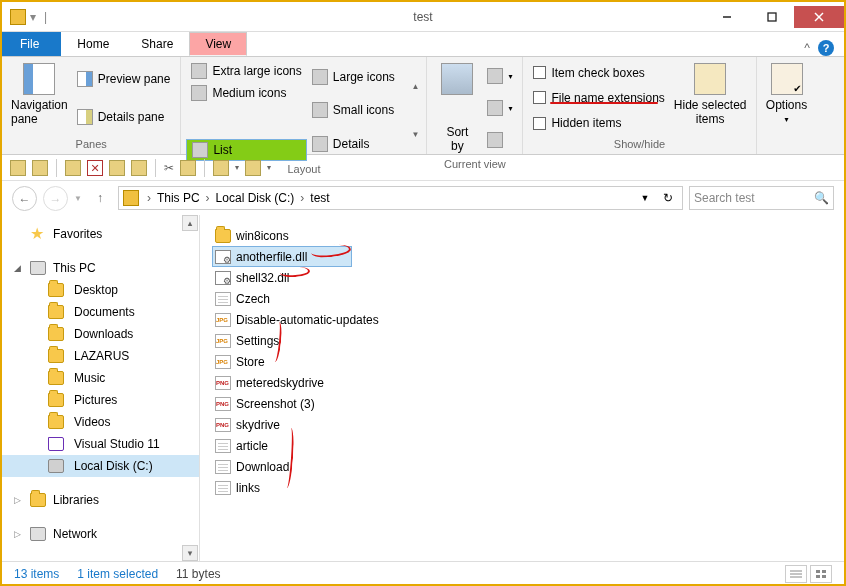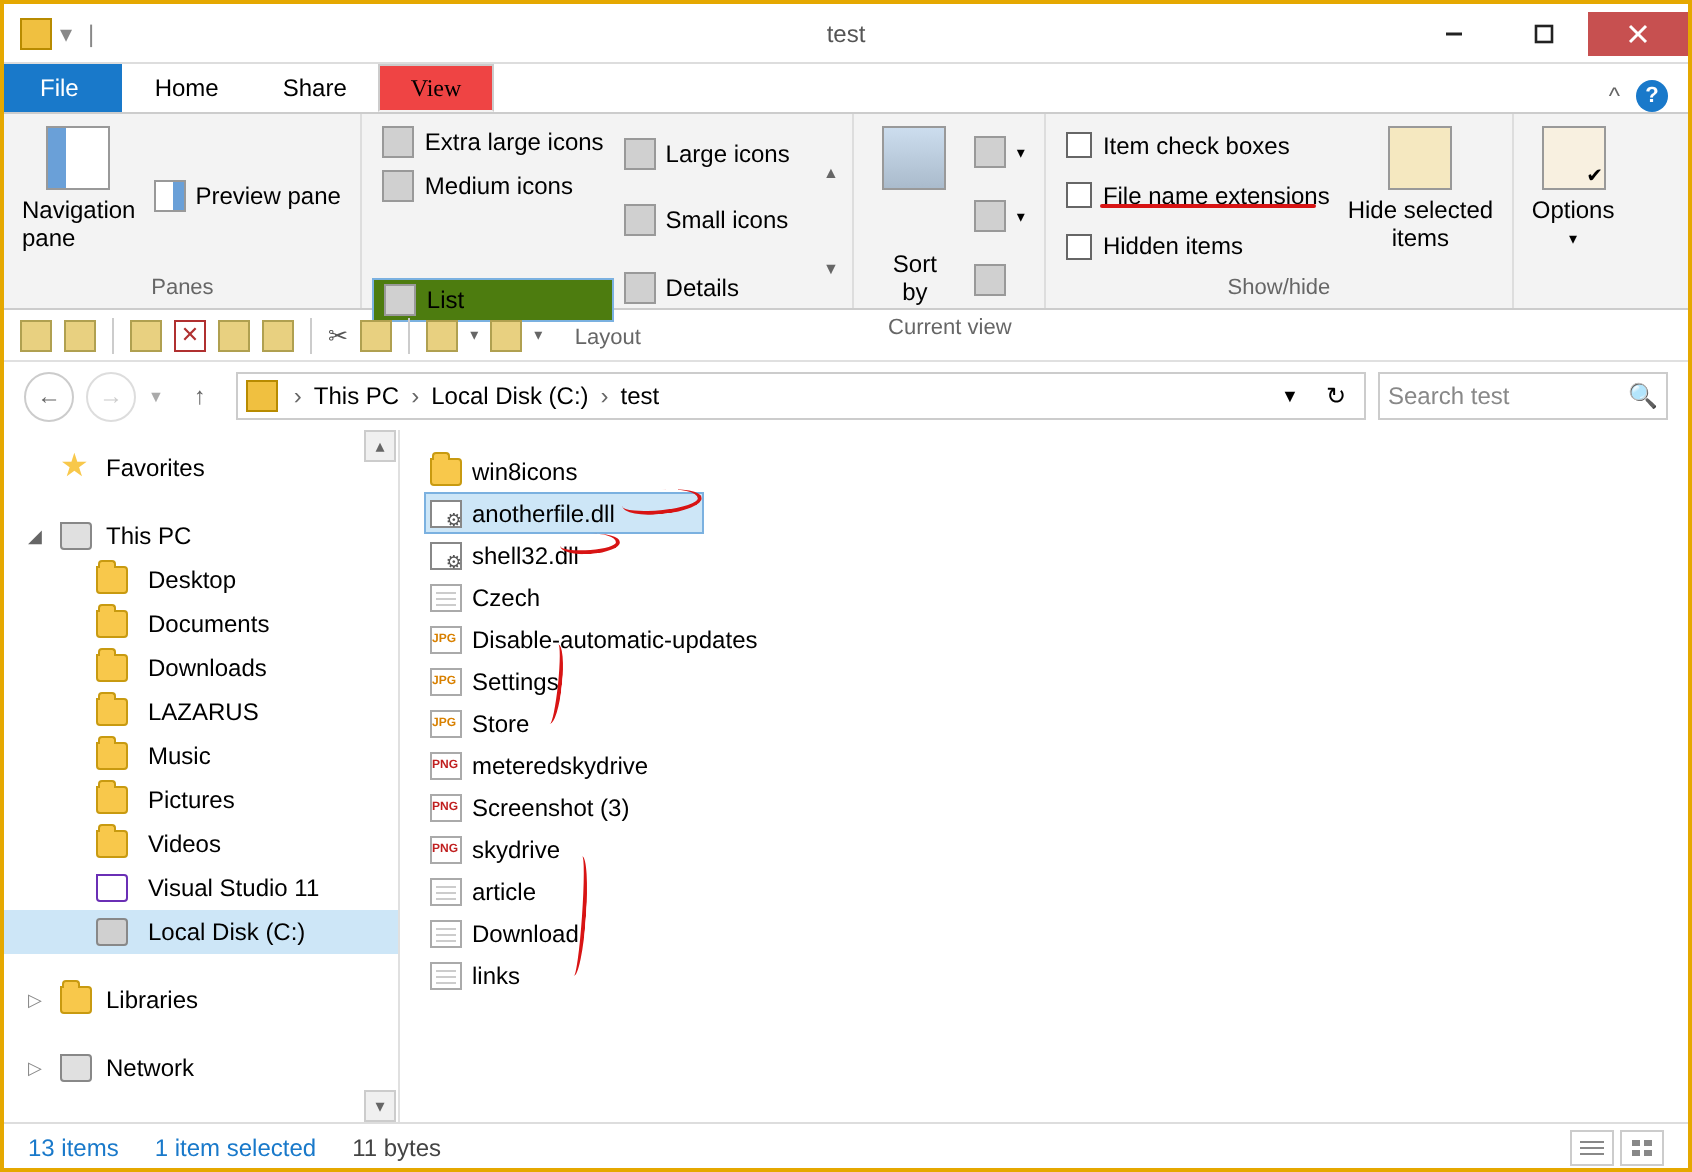--- a/index.html
+++ b/index.html
@@ -6,32 +6,32 @@
 body { width: 846px; height: 586px; border: 2px solid #e5a800; background: #fff; overflow: hidden; position: relative; }
 .titlebar { height: 30px; background: #fff; display: flex; align-items: center; position: relative; border-bottom: 1px solid #ddd; }
 .titlebar-icon { width: 16px; height: 16px; margin-left: 8px; background: #f0c040; border: 1px solid #b88b00; }
 .titlebar-title { position: absolute; left: 50%; transform: translateX(-50%); color: #555; }
 .titlebar-btns { margin-left: auto; display: flex; }
 .titlebar-btn { width: 45px; height: 22px; display: flex; align-items: center; justify-content: center; color: #222; }
 .titlebar-btn.close { background: #c75050; color: #fff; width: 50px; }
 .tabrow { height: 25px; background: #fff; display: flex; align-items: flex-end; border-bottom: 1px solid #ccc; }
 .filetab { background: #1979ca; color: #fff; padding: 0 18px; height: 24px; display: flex; align-items: center; text-align: right; }
 .tab { padding: 4px 15px; height: 24px; display: flex; align-items: center; border: 1px solid transparent; }
-.tab.active { border: 1px solid #ccc; border-bottom: 1px solid #f3f3f3; background: #ef4444; font-family: Liberation Serif, serif; }
+.tab.active { border: 1px solid #ccc; border-bottom: 1px solid #f3f3f3; background: #fca5a5; }
 .tabrow-right { margin-left: auto; display: flex; align-items: center; padding-right: 10px; gap: 8px; }
 .help-icon { width: 16px; height: 16px; border-radius: 50%; background: #1979ca; color: #fff; display: flex; align-items: center; justify-content: center; font-size: 11px; font-weight: bold; }
 .ribbon { height: 98px; background: #f3f3f3; display: flex; border-bottom: 1px solid #ccc; }
 .ribbon-group { border-right: 1px solid #ddd; display: flex; flex-direction: column; padding: 3px 5px 0 5px; }
 .ribbon-group-content { flex: 1; display: flex; }
 .ribbon-group-label { text-align: center; color: #666; font-size: 11px; padding: 2px 0 4px 0; }
 .ribbon-bigbtn { display: flex; flex-direction: column; align-items: center; padding: 3px 4px; gap: 3px; min-width: 50px; }
 .ribbon-bigicon { width: 32px; height: 32px; background: #e0e0e0; border: 1px solid #999; }
 .ribbon-stack { display: flex; flex-direction: column; justify-content: space-around; }
 .ribbon-smallbtn { display: flex; align-items: center; padding: 2px 5px; gap: 5px; height: 22px; white-space: nowrap; }
-.ribbon-smallbtn.selected { background:#4d7c0f; border:1px solid #7bb1e0;margin-top:35px; }
+.ribbon-smallbtn.selected { background:#84cc16; border:1px solid #7bb1e0;margin-top:35px; }
 .ribbon-smallicon { width: 16px; height: 16px; background: #d0d0d0; border: 1px solid #999; flex-shrink: 0; }
 .checkbox { width: 13px; height: 13px; border: 1px solid #666; background: #fff; flex-shrink: 0; }
 .qat { height: 26px; background: #fff; display: flex; align-items: center; padding: 0 8px; gap: 6px; border-bottom: 1px solid #e0e0e0; }
 .qat-icon { width: 16px; height: 16px; background: #e8d080; border: 1px solid #b0a050; }
 .qat-sep { width: 1px; height: 18px; background: #ccc; margin: 0 2px; }
 .navbar { height: 34px; background: #fff; display: flex; align-items: center; padding: 0 10px; gap: 6px; }
 .navbtn { width: 25px; height: 25px; border: 1px solid #ccc; border-radius: 50%; display: flex; align-items: center; justify-content: center; color: #666; }
 .navbtn.disabled { color: #ccc; border-color: #ddd; }
 .uparrow { width: 24px; height: 24px; display: flex; align-items: center; justify-content: center; color: #666; }
 .breadcrumb { flex: 1; height: 24px; border: 1px solid #ccc; display: flex; align-items: center; padding: 0 4px; background: #fff; }
@@ -128,20 +128,24 @@
       <div class="ribbon-bigbtn">
         <div class="ribbon-bigicon" style="background:linear-gradient(to right,#6aa0d8 30%,#fff 30%);"></div>
         <span style="text-align:left;white-space:pre-line;">Navigation
 pane</span>
       </div>
       <div class="ribbon-stack">
         <div class="ribbon-smallbtn">
             <div class="ribbon-smallicon" style="background:linear-gradient(to right,#fff 60%,#6aa0d8 60%);"></div>
             <span>Preview pane</span>
           </div>
+        <div class="ribbon-smallbtn">
+            <div class="ribbon-smallicon" style="background:linear-gradient(to right,#fff 60%,#d8d080 60%);"></div>
+            <span>Details pane</span>
+          </div>
       </div>
     </div>
     <div class="ribbon-group-label">Panes</div>
   </div>
 
   <div class="ribbon-group" style="width:246px;">
     <div class="ribbon-group-content">
       <div class="ribbon-stack" style="flex:1;">
         <div class="ribbon-smallbtn">
             <div class="ribbon-smallicon"></div>

